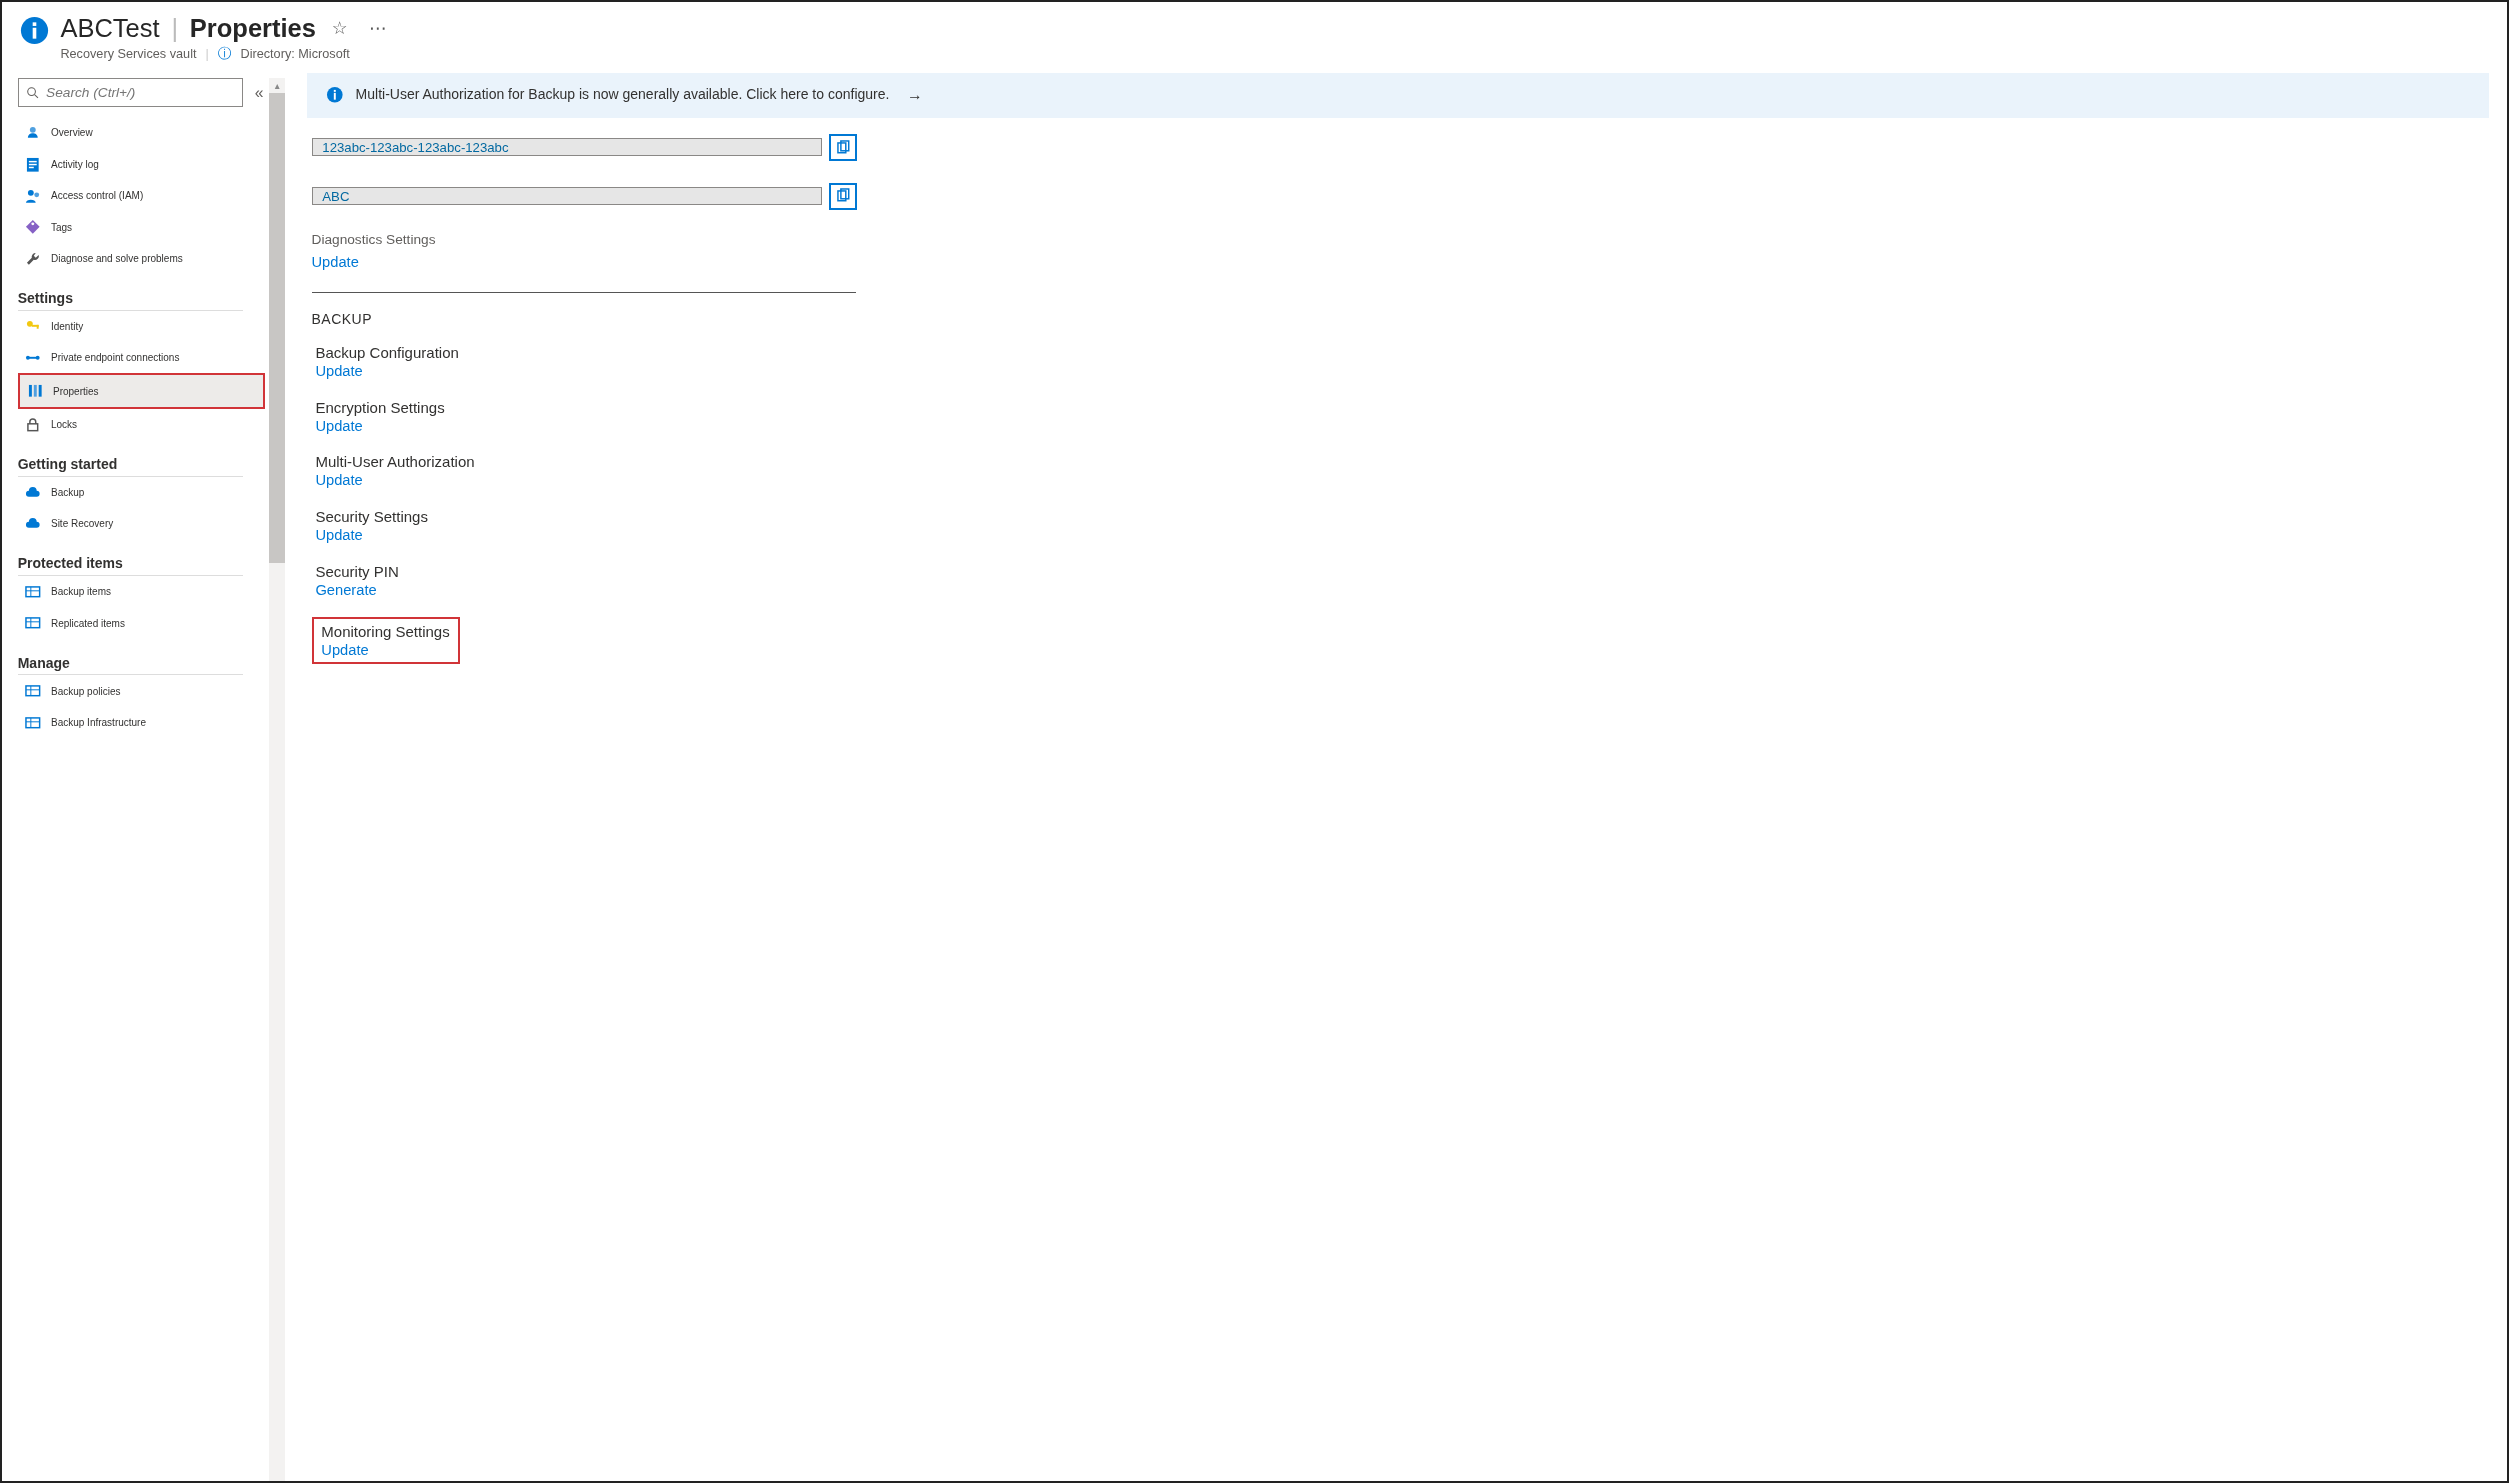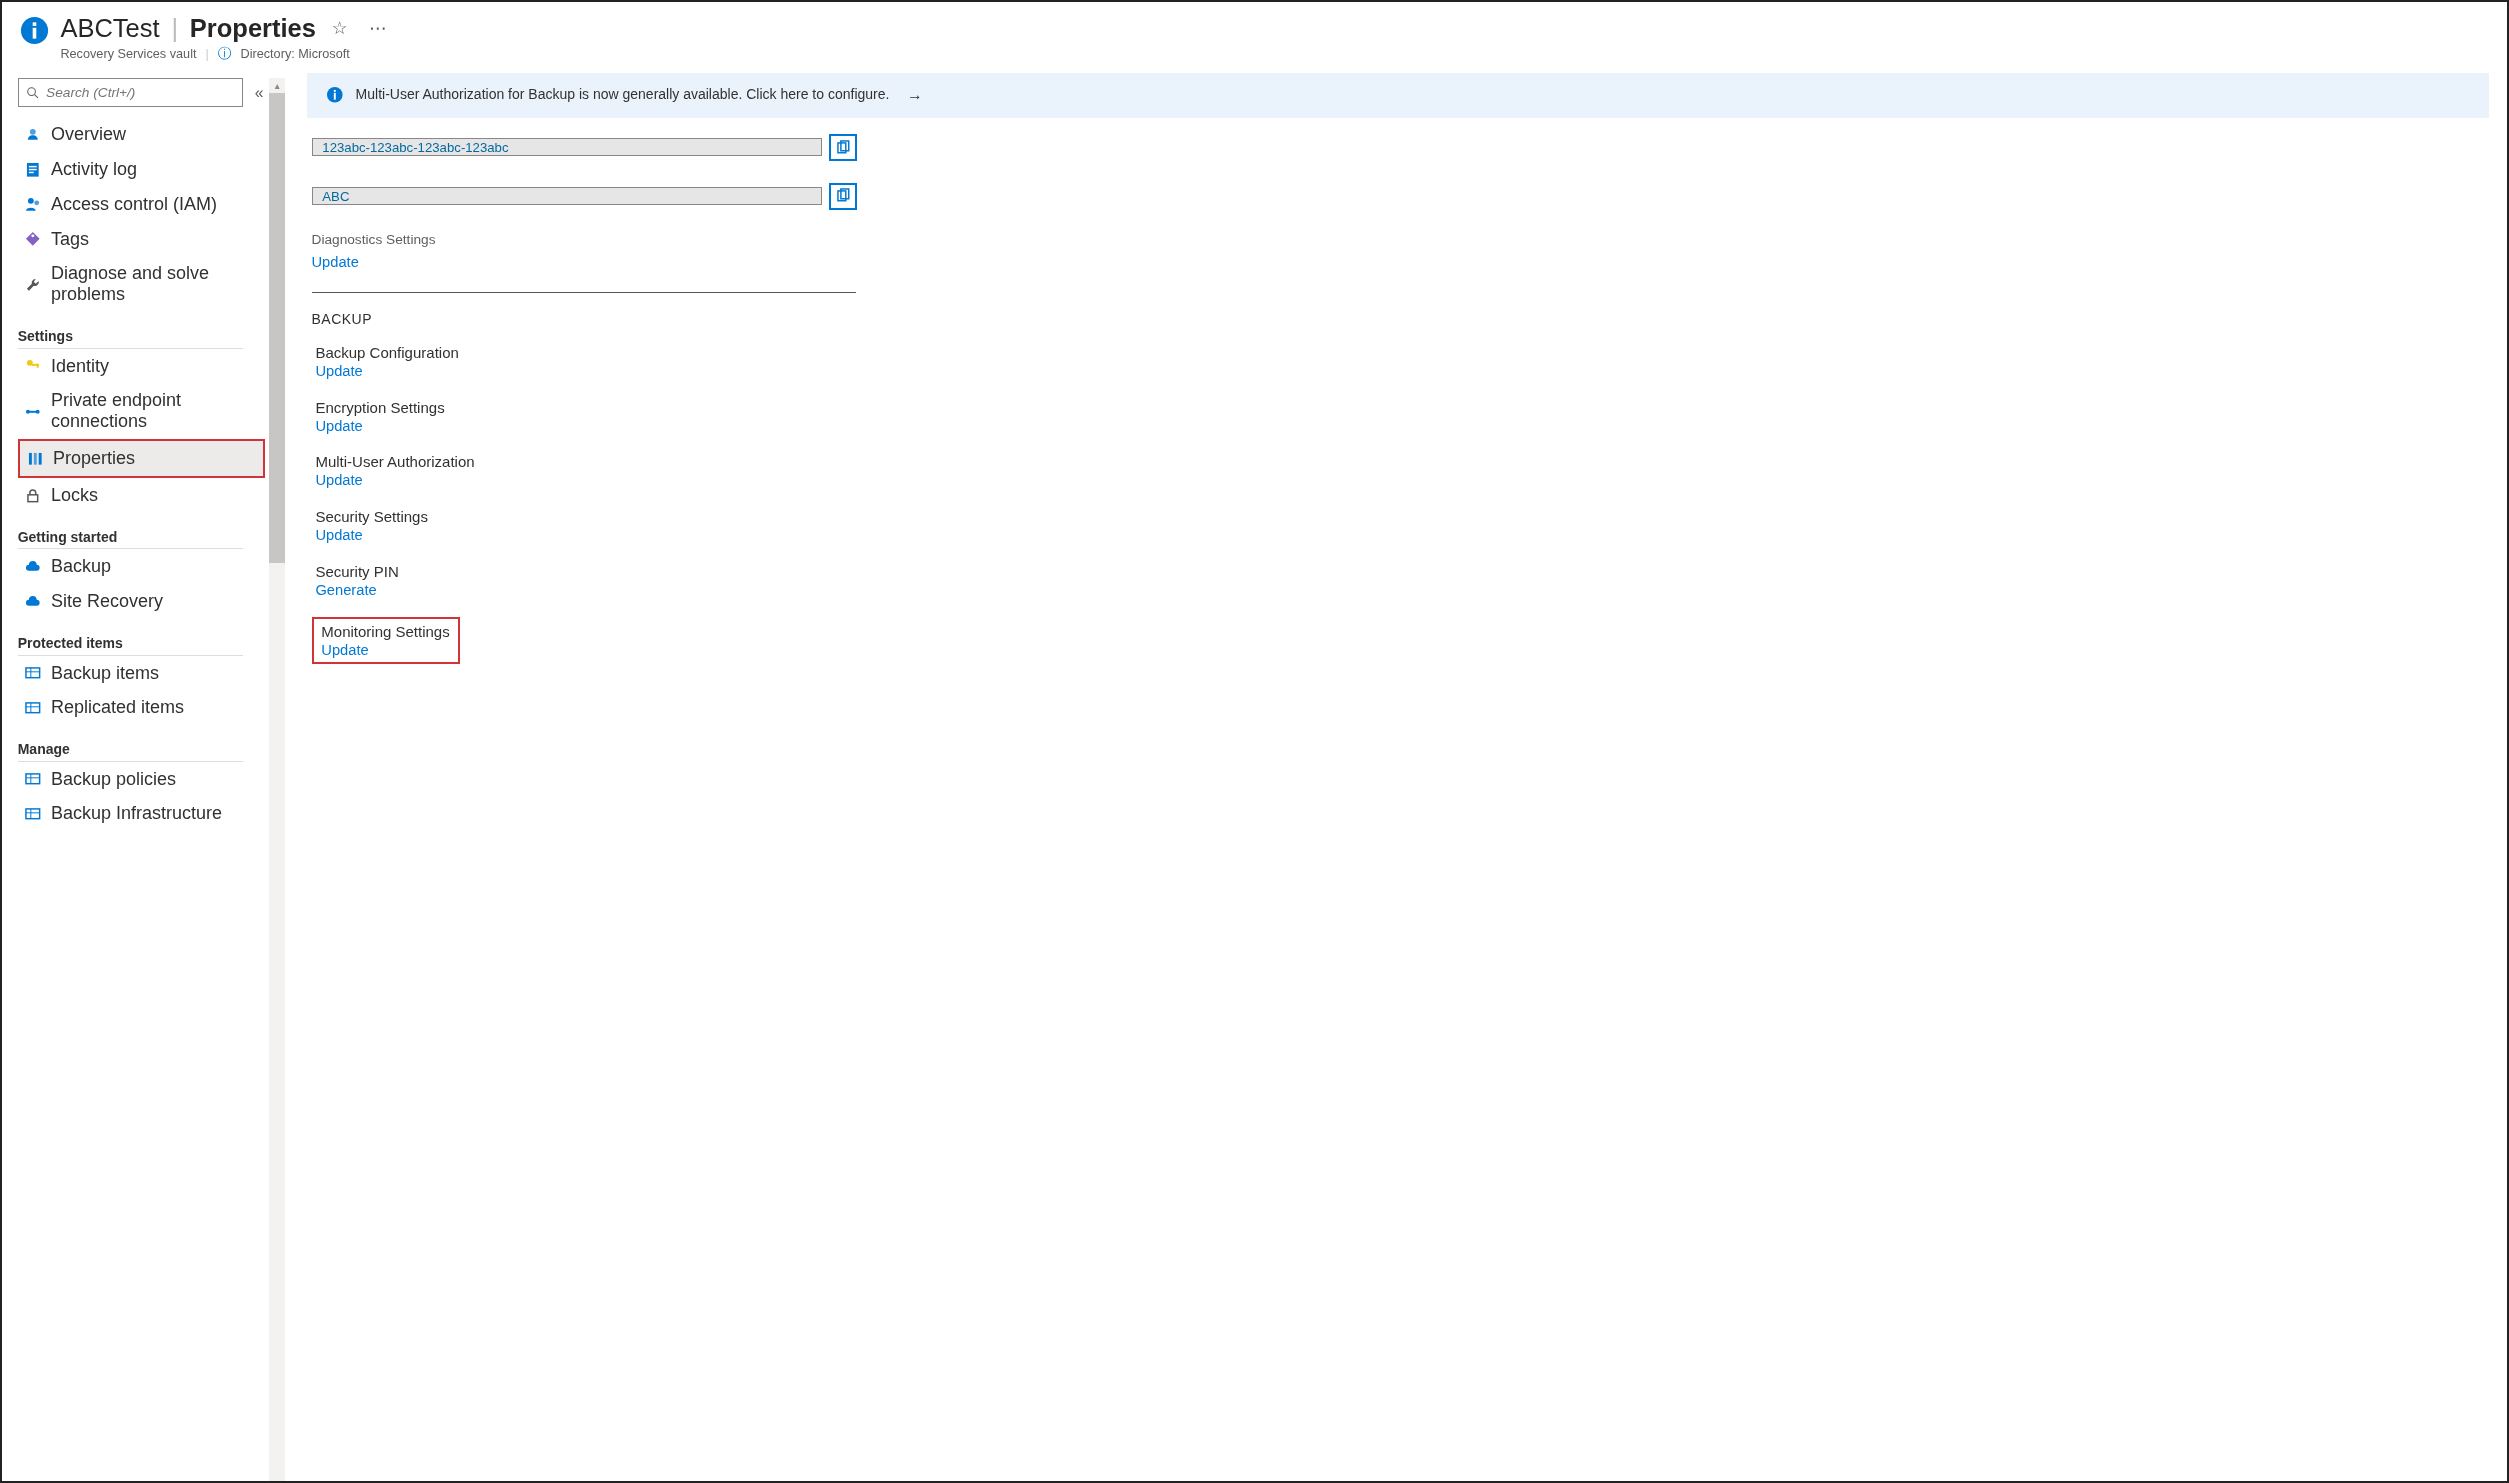--- a/index.html
+++ b/index.html
@@ -22,21 +22,21 @@
   .scroll-gutter { position:absolute; right:0; top:5.9px; bottom:0; width:15.7px; background:#f3f2f1; display:flex; flex-direction:column; align-items:center; }
   .scroll-arrow { font-size:9.8px; color:#888; padding:2px 0; }
   .scroll-thumb { flex:0 0 470px; background:#c8c6c4; width:100%; }
   .search-row { display:flex; align-items:center; gap:9.8px; margin-right:19.6px; }
   .search-box { flex:1; display:flex; align-items:center; border:1px solid #8a8886; padding:3.9px 7.8px; height:29px; }
   .search-box svg { width:13.7px; height:13.7px; color:#605e5c; margin-right:5.9px; }
   .search-box input { border:none; outline:none; font-size:13.7px; flex:1; font-style:italic; color:#7f1d1d; background:transparent; }
   .collapse-btn { color:#605e5c; font-size:15.7px; cursor:pointer; padding:2px; }
 
   .nav-list { margin-top:9.8px; margin-right:19.6px; display:flex; flex-direction:column; }
-  .nav-item { display:flex; align-items:center; gap:9.8px; padding:6.9px 5.9px; font-size:18px; cursor:pointer; }
+  .nav-item { display:flex; align-items:center; gap:9.8px; padding:6.9px 5.9px; font-size:10px; cursor:pointer; }
   .nav-item.selected { background:#edebe9; }
   .nav-item .icon { width:17.6px; height:17.6px; display:flex; align-items:center; justify-content:center; flex-shrink:0; }
   .nav-group { font-weight:600; font-size:14px; padding:9.8px 3.9px 3.9px 0; border-bottom:1px solid #ddd; margin-top:5.9px; width:225px; }
   .highlight-red { border:2px solid #d13438; }
 
   .content { flex:1; padding:0 17.6px 19.6px 25.5px; overflow:auto; position:relative; }
   .banner { background:#eaf3fb; display:flex; align-items:flex-start; gap:11.8px; padding:13.7px 19.6px; font-size:14px; margin-bottom:15.7px; margin-left:-4.9px; }
   .banner svg { width:17.6px; height:17.6px; flex-shrink:0; }
   .banner-arrow { font-size:15.7px; margin-left:5.9px; }
 

